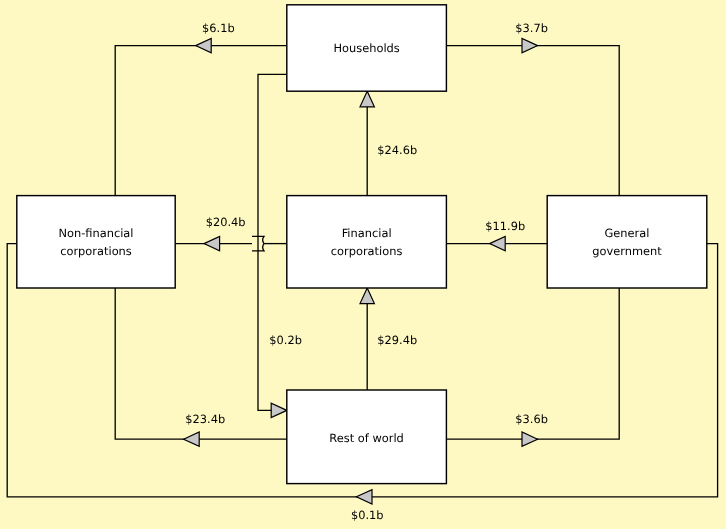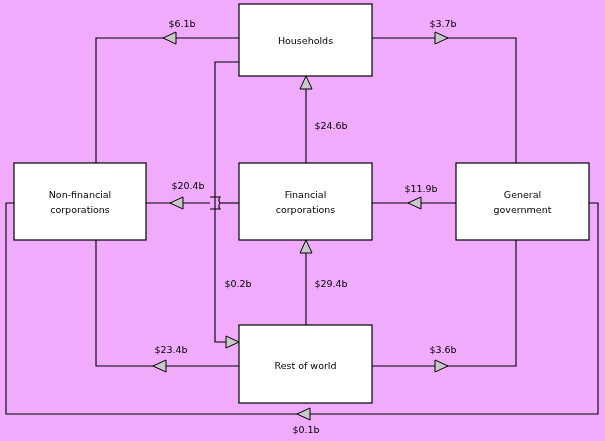--- a/index.html
+++ b/index.html
@@ -4,21 +4,21 @@
 <style>
   html, body {
     margin: 0;
     padding: 0;
     background: #ffffff;
   }
   #diagram-root {
     position: relative;
     width: 605px;
     height: 441px;
-    background: #f0abfc;
+    background: #fef9c3;
     font-family: "DejaVu Sans", sans-serif;
     overflow: hidden;
   }
   #flow-svg {
     position: absolute;
     left: 0;
     top: 0;
     width: 605px;
     height: 441px;
   }

